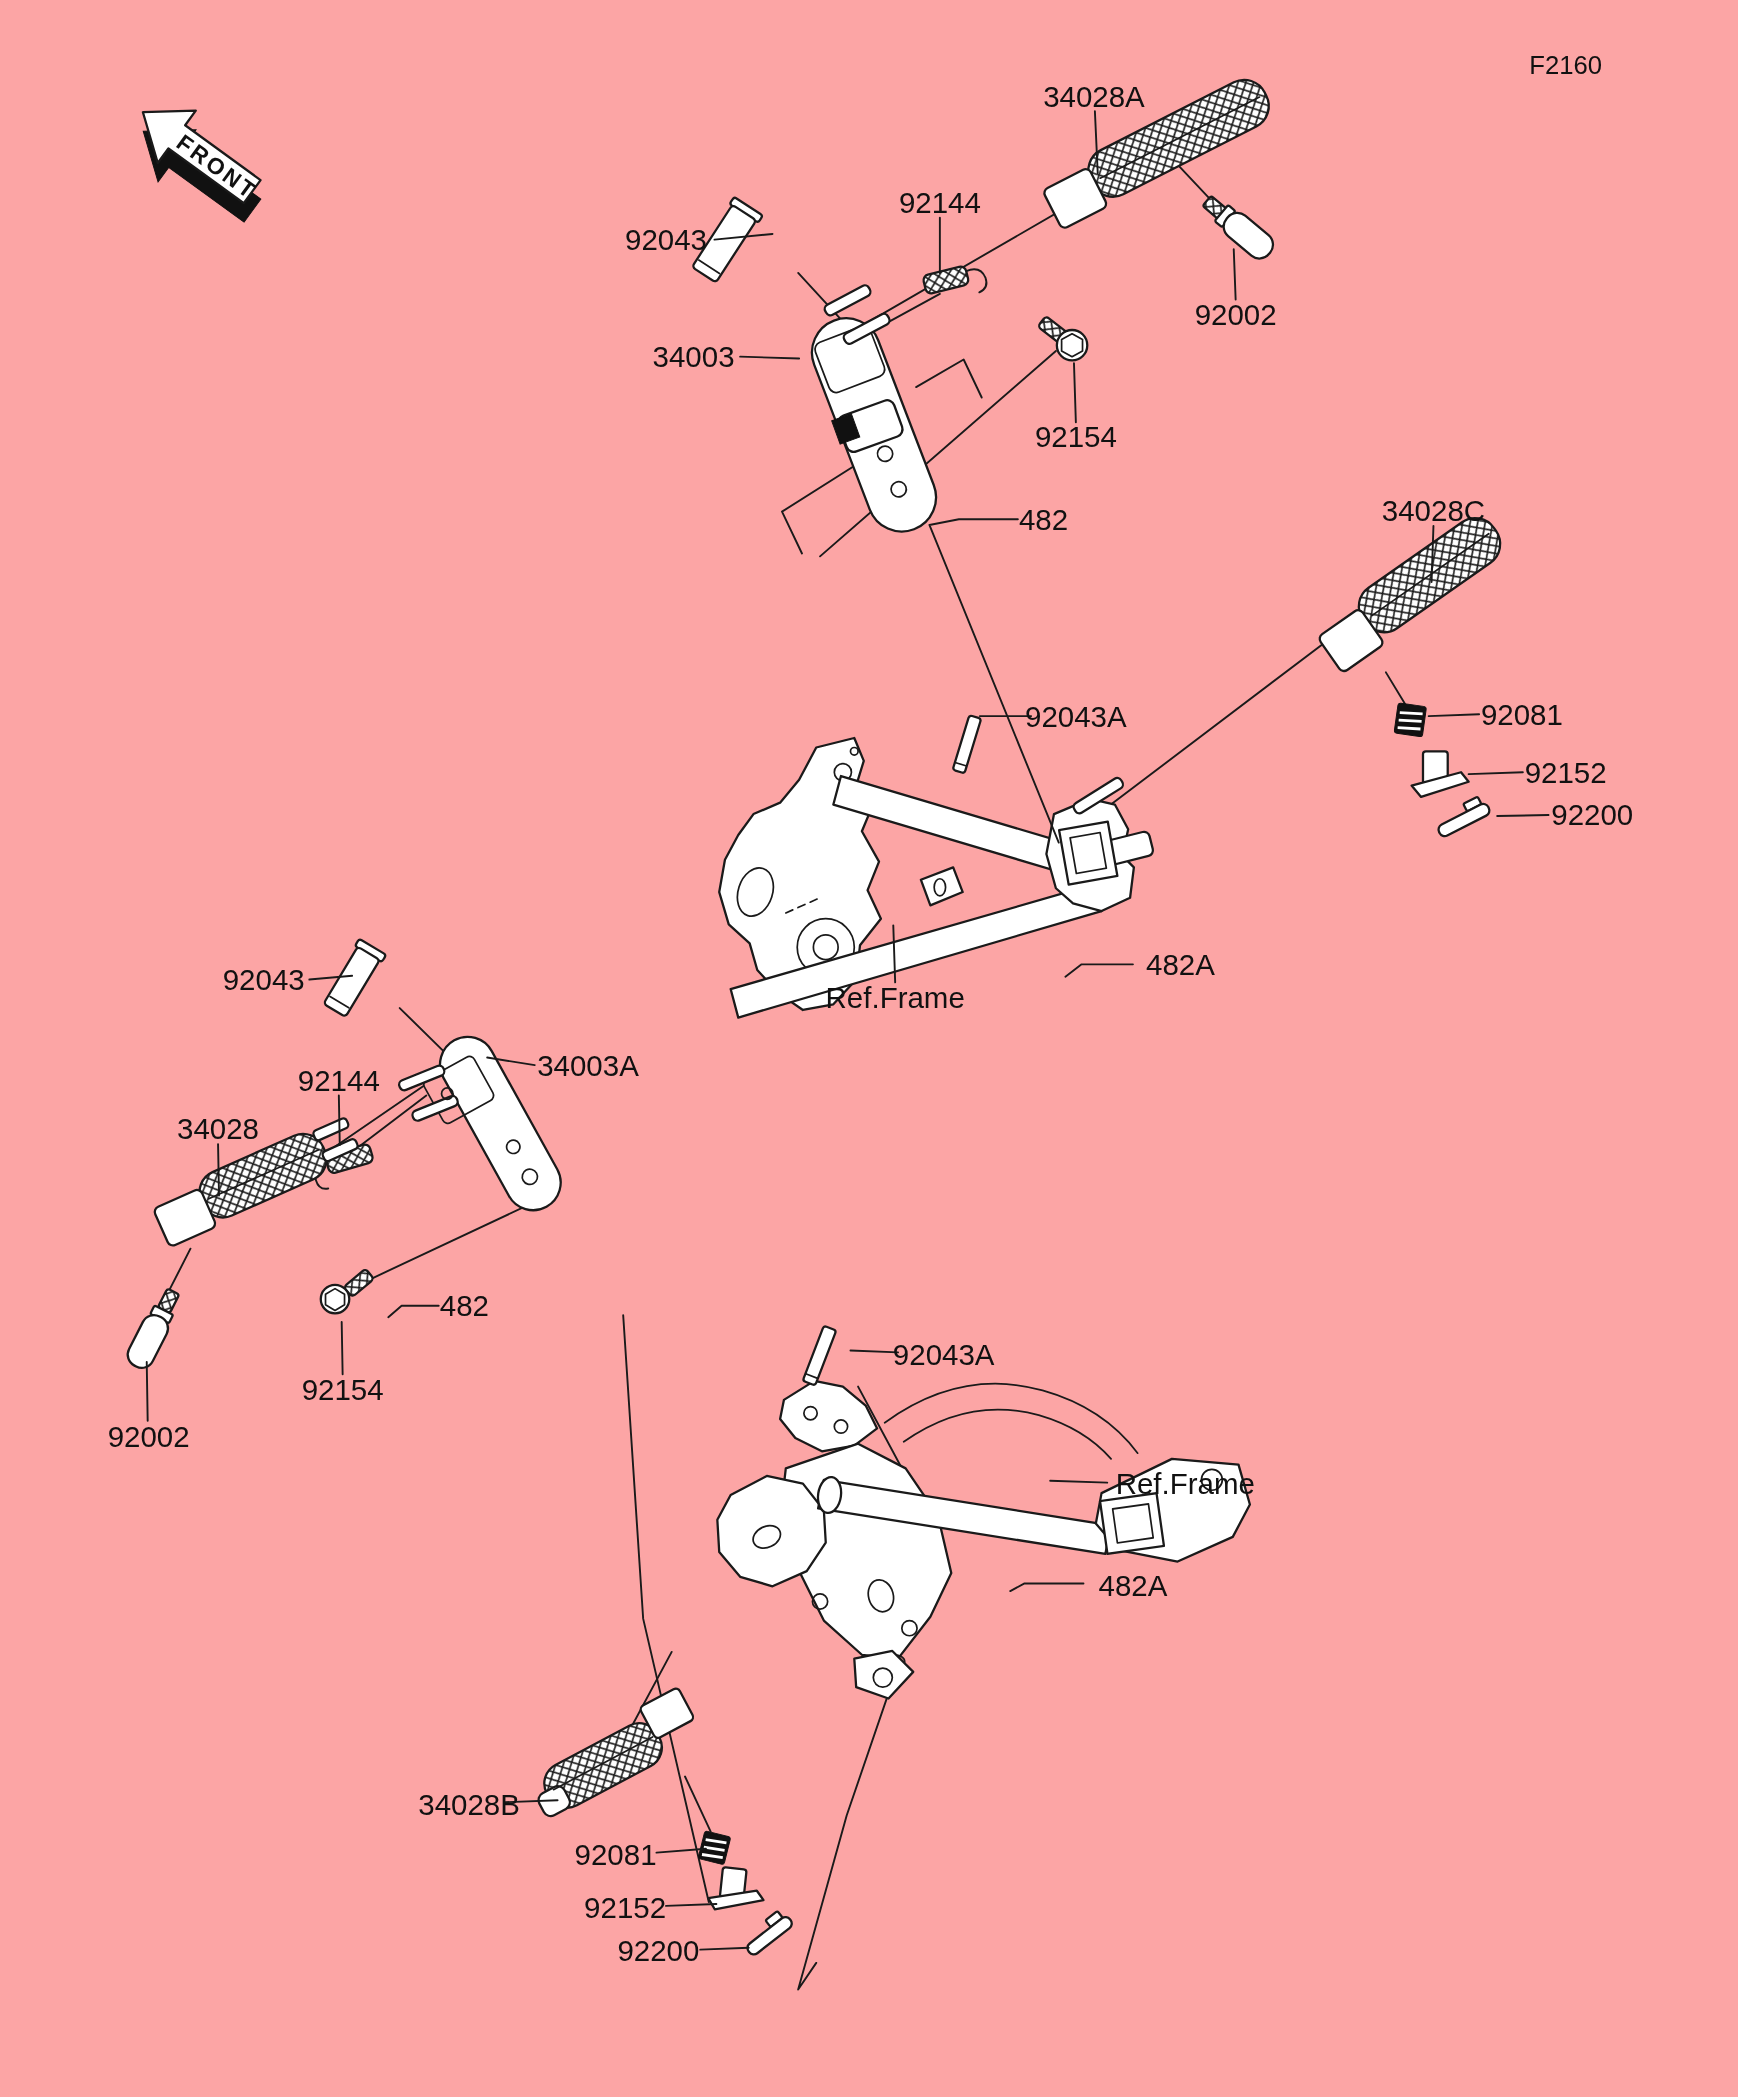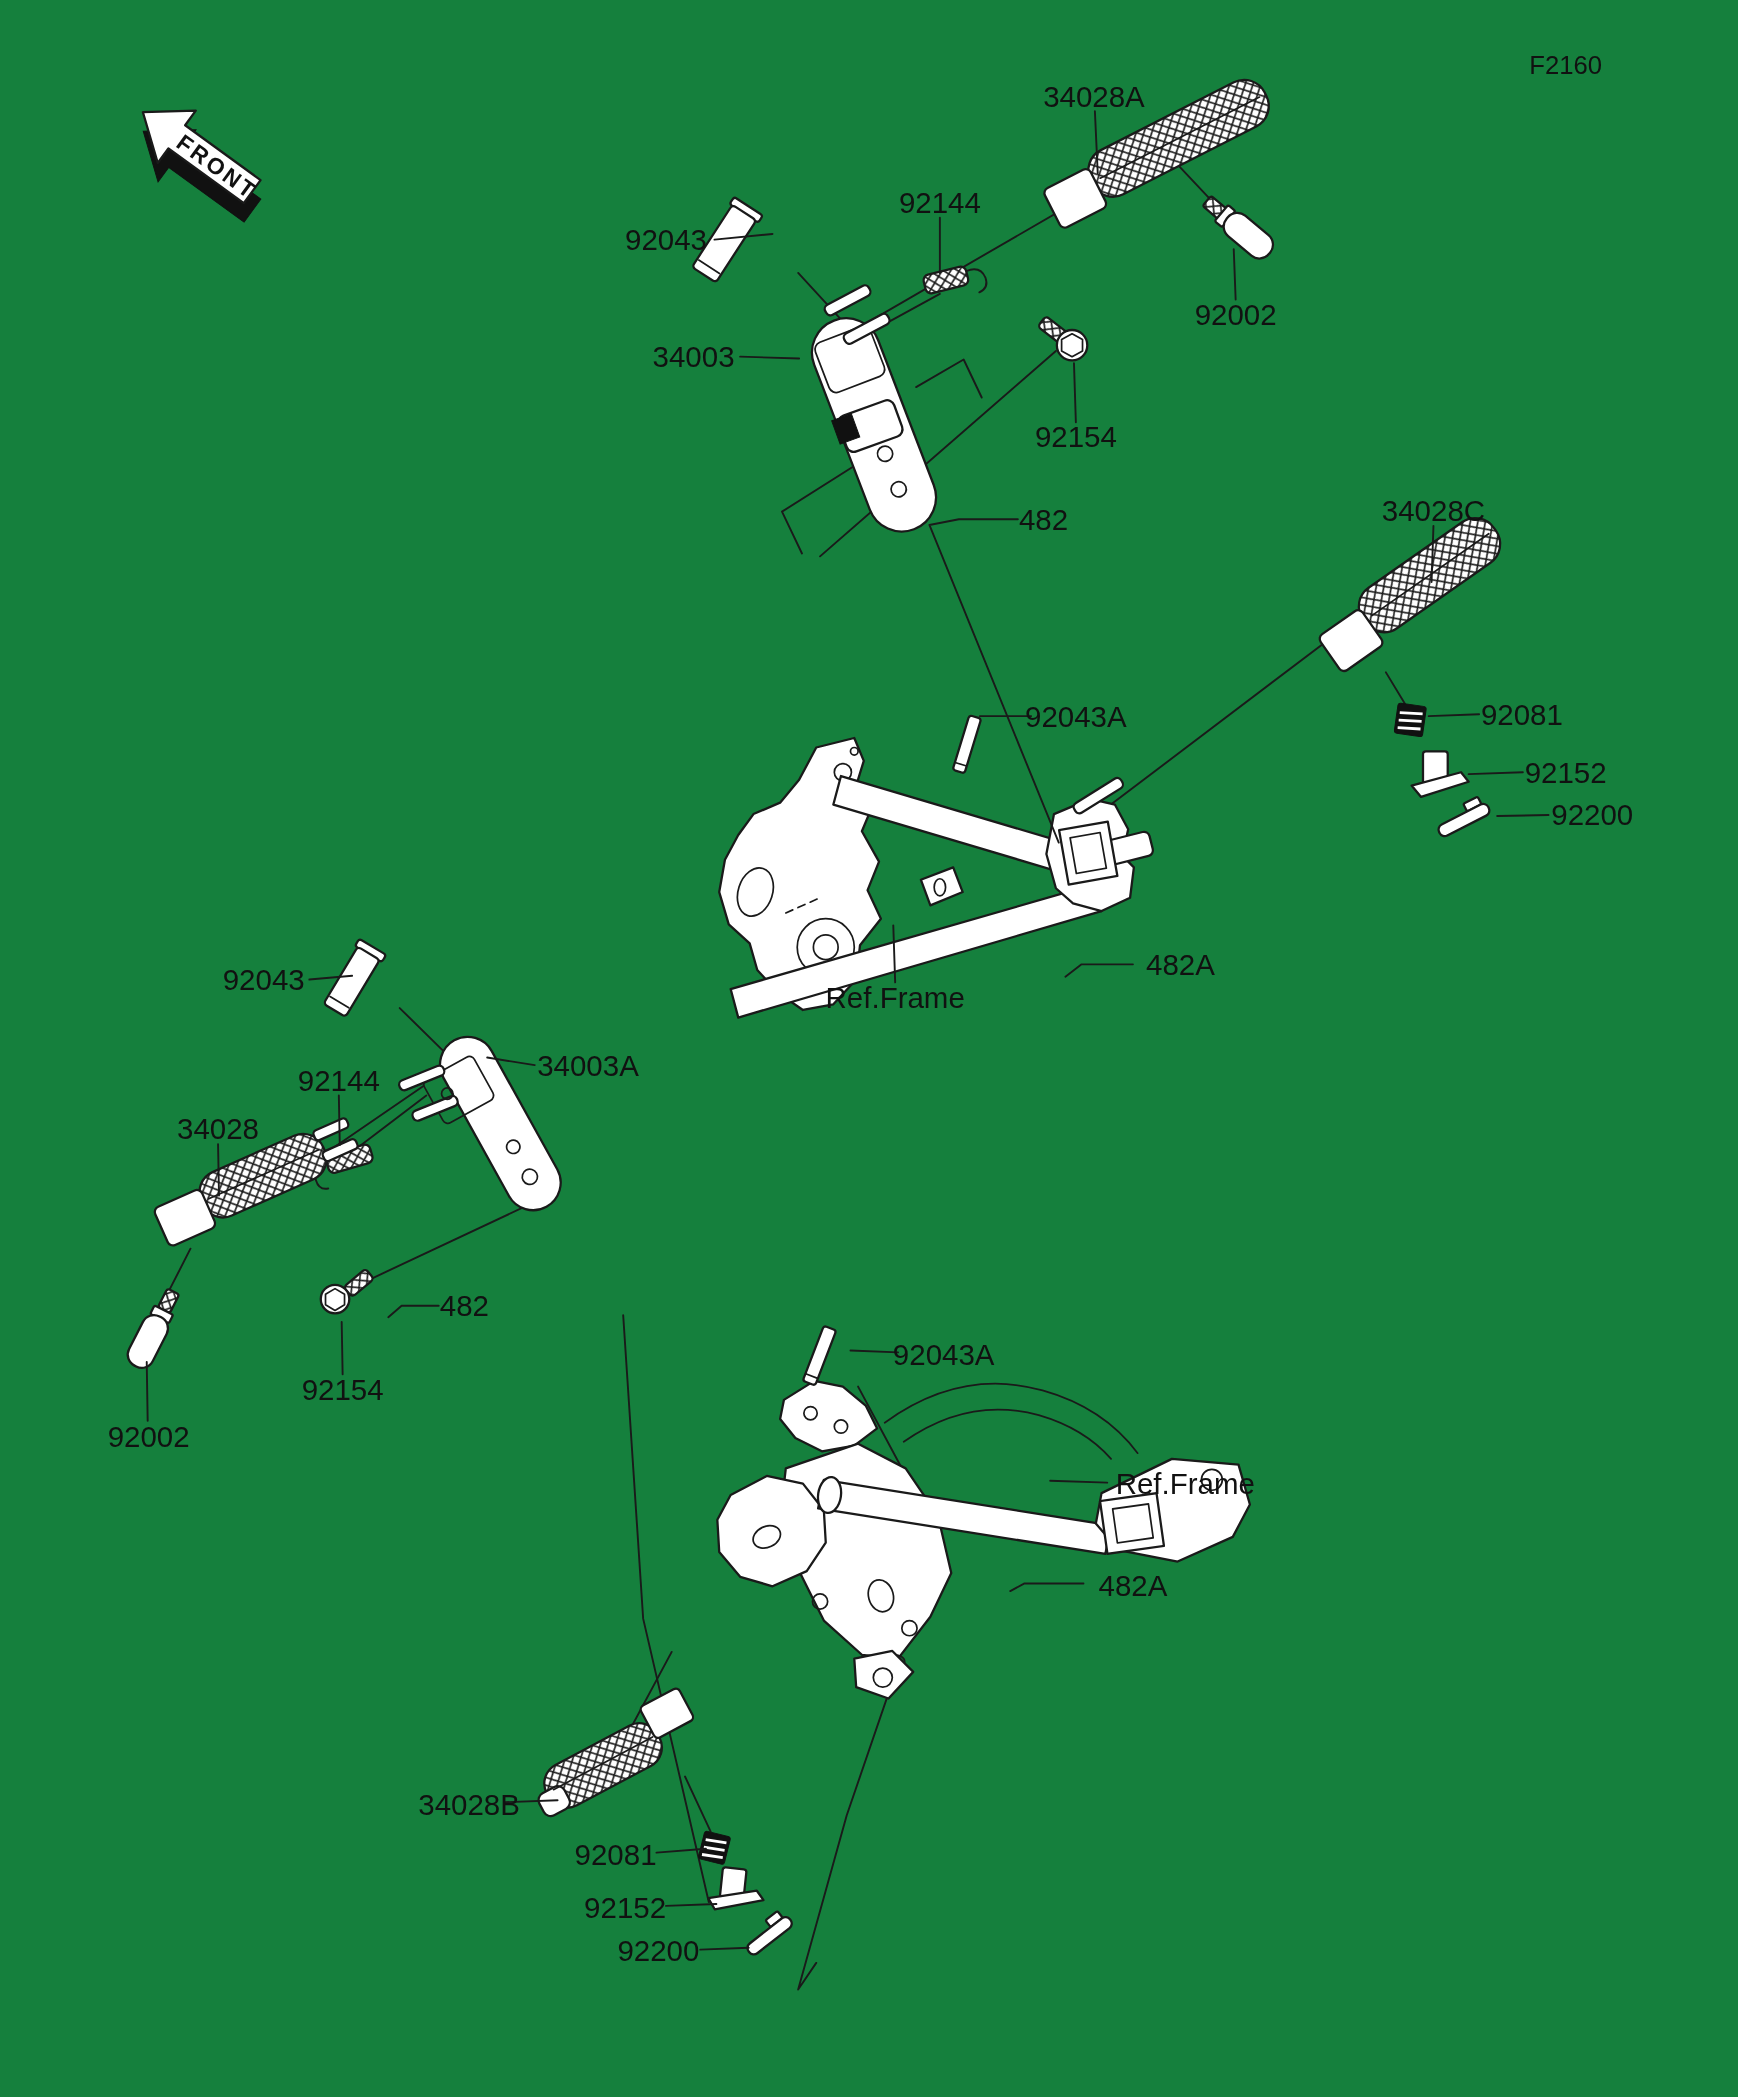--- a/index.html
+++ b/index.html
@@ -1,16 +1,16 @@
 <!DOCTYPE html>
 <html style="font-size:15px"><head>
 <meta charset="utf-8">
 <style>
   html,body{margin:0;padding:0;background:#ffffff;}
-  .page{position:relative;width:1739px;height:2097px;background:#15803d;overflow:hidden;
+  .page{position:relative;width:1739px;height:2097px;background:#fca5a5;overflow:hidden;
         font-family:"Liberation Sans", sans-serif;text-align:center;}
   svg{position:absolute;left:0;top:0;}
   .part{fill:#ffffff;stroke:#1a1a1a;stroke-width:2.4;stroke-linejoin:round;stroke-linecap:round;}
   .thin{fill:none;stroke:#1a1a1a;stroke-width:1.8;stroke-linejoin:round;stroke-linecap:round;}
   .dark{fill:#111111;stroke:#111111;}
   .knurlfill{fill:url(#knurl);stroke:#1a1a1a;stroke-width:2.4;}
   .lead{fill:none;stroke:#1a1a1a;stroke-width:2;stroke-linecap:round;stroke-linejoin:round;}
   .callout{font-family:"Liberation Sans",sans-serif;font-size:31px;fill:#111;}
   .figcode{font-family:"Liberation Sans",sans-serif;font-size:27px;fill:#111;}
   .frontText{font-family:"Liberation Sans",sans-serif;font-size:24px;font-weight:bold;

